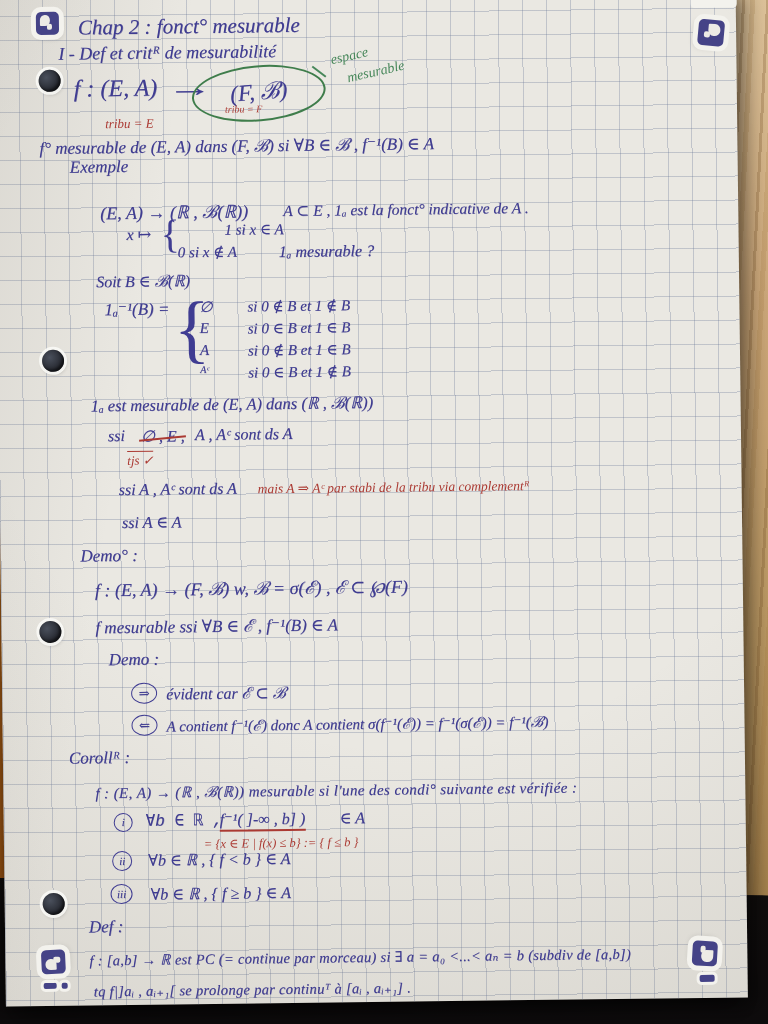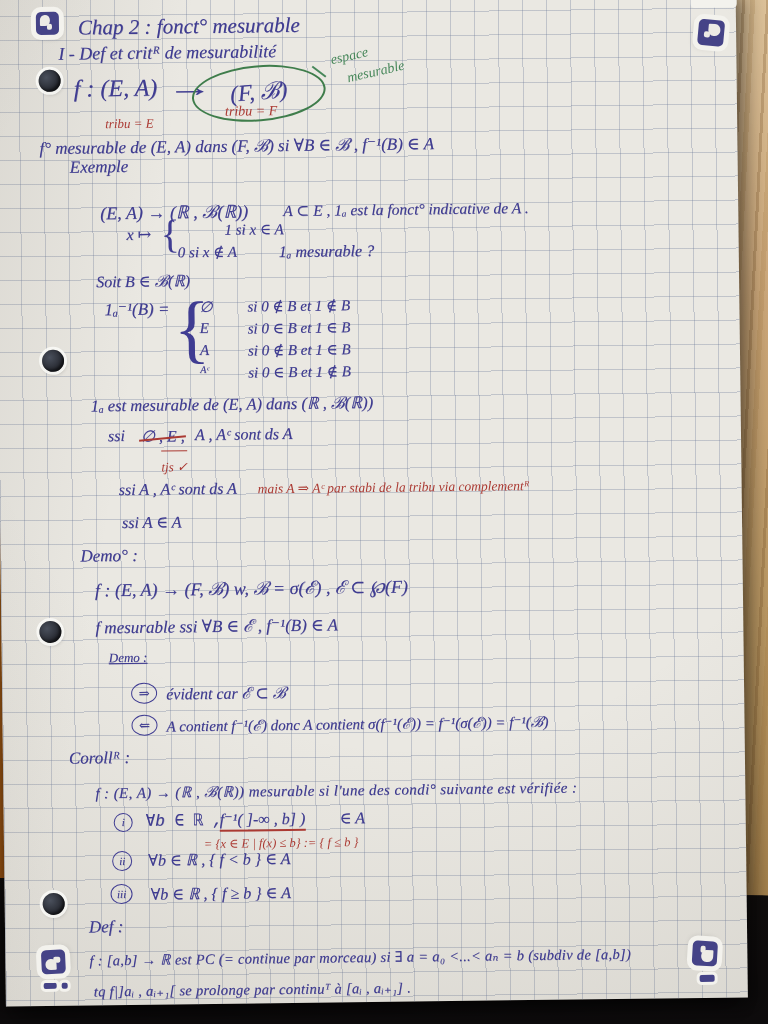--- a/index.html
+++ b/index.html
@@ -45,21 +45,21 @@
   }
   .t{position:absolute;white-space:nowrap;font-style:italic;}
   .ink{color:#3f3c92;text-shadow:.3px .3px .3px rgba(46,44,120,.45);}
   .red{color:#ab3a33;}
   .green{color:#47875a;}
   .struck{position:relative;}
   .struck::after{
     content:"";position:absolute;left:-2px;right:-1px;top:58%;height:2px;
     background:#ab3a33;transform:rotate(-5deg);
   }
-  .note-tjs{border-top:1.7px solid #ab3a33;padding-top:8px;margin-left:34px;}
+  .note-tjs{border-top:1.7px solid #ab3a33;padding-top:1px;}
   .redunder{border-bottom:2px solid #ab3a33;padding-bottom:1px;}
   .circ{
     display:inline-block;border:1.6px solid #3f3c92;border-radius:50%;
     text-align:center;
   }
   .green-ellipse{
     position:absolute;border:2.6px solid #3f7d4b;border-radius:50%;
     transform:rotate(-4deg);text-align:center;
   }
   .green-arrow{position:absolute;width:17px;height:2px;background:#47875a;transform:rotate(38deg);}
@@ -116,21 +116,21 @@
     <span class="t ink" style="left:84px;top:24px;font-size:21px;">Chap 2 : fonct° mesurable</span>
     <span class="t ink" style="left:64px;top:52px;font-size:18px;">I - Def et critᴿ de mesurabilité</span>
 
     
     <span class="t ink" style="left:79px;top:84px;font-size:24px;">f : (E, A)</span>
     <span class="t ink" style="left:172px;top:82px;font-size:27px;transform:scaleX(1.7);transform-origin:left;">→</span>
     <div class="green-ellipse" style="left:197px;top:76px;width:130px;height:52px;">
       <span class="ink" style="font-size:23px;line-height:50px;font-style:italic;">(F, ℬ)</span>
     </div>
     <span class="t red" style="left:110px;top:112px;font-size:13px;margin-top:13px;">tribu = E</span>
-    <span class="t red" style="left:230px;top:114px;font-size:14px;font-family:Liberation Serif, serif;">tribu = F</span>
+    <span class="t red" style="left:230px;top:114px;font-size:10px;font-family:Liberation Serif, serif;">tribu = F</span>
     <div class="green-arrow" style="left:316px;top:82px;"></div>
     <span class="t green" style="left:336px;top:60px;font-size:14px;transform:rotate(-12deg);">espace</span>
     <span class="t green" style="left:352px;top:76px;font-size:14px;transform:rotate(-12deg);">mesurable</span>
 
     
     <span class="t ink" style="left:44px;top:144px;font-size:17px;">f° mesurable de (E, A) dans (F, ℬ) si ∀B ∈ ℬ , f⁻¹(B) ∈ A</span>
     <span class="t ink" style="left:74px;top:166px;font-size:17px;">Exemple</span>
 
     
     <span class="t ink" style="left:104px;top:209px;font-size:18px;">(E, A) → (ℝ , ℬ(ℝ))</span>
@@ -163,21 +163,21 @@
     <span class="t ink" style="left:119px;top:490px;font-size:16px;">ssi A , Aᶜ sont ds A</span>
     <span class="t red" style="left:258px;top:491px;font-size:13.5px;">mais A ⇒ Aᶜ par stabi de la tribu via complementᴿ</span>
     <span class="t ink" style="left:122px;top:522px;font-size:16px;">ssi A ∈ A</span>
 
     
     <span class="t ink" style="left:80px;top:555px;font-size:17px;">Demo° :</span>
     <span class="t ink" style="left:94px;top:586px;font-size:18px;">f : (E, A) → (F, ℬ) w, ℬ = σ(ℰ) , ℰ ⊂ ℘(F)</span>
     <span class="t ink" style="left:94px;top:624px;font-size:17px;">f mesurable ssi ∀B ∈ ℰ , f⁻¹(B) ∈ A</span>
 
     
-    <span class="t ink" style="left:107px;top:659px;font-size:13px;text-decoration:underline;">Demo :</span>
+    <span class="t ink" style="left:107px;top:659px;font-size:17px;">Demo :</span>
     <span class="t ink circ" style="left:129px;top:692px;font-size:13px;width:24px;height:19px;line-height:19px;">⇒</span>
     <span class="t ink" style="left:164px;top:692px;font-size:16px;">évident car ℰ ⊂ ℬ</span>
     <span class="t ink circ" style="left:129px;top:724px;font-size:13px;width:24px;height:19px;line-height:19px;">⇐</span>
     <span class="t ink" style="left:164px;top:725px;font-size:15px;">A contient f⁻¹(ℰ) donc A contient σ(f⁻¹(ℰ)) = f⁻¹(σ(ℰ)) = f⁻¹(ℬ)</span>
 
     
     <span class="t ink" style="left:66px;top:757px;font-size:17px;">Corollᴿ :</span>
     <span class="t ink" style="left:92px;top:791px;font-size:15px;letter-spacing:.4px;">f : (E, A) → (ℝ , ℬ(ℝ)) mesurable si l'une des condi° suivante est vérifiée :</span>
     <span class="t ink circ" style="left:110px;top:822px;font-size:11px;width:17px;height:17px;line-height:17px;">i</span>
     <span class="t ink" style="left:142px;top:820px;font-size:16px;font-family:Liberation Mono, monospace;">∀b ∈ ℝ ,</span>

